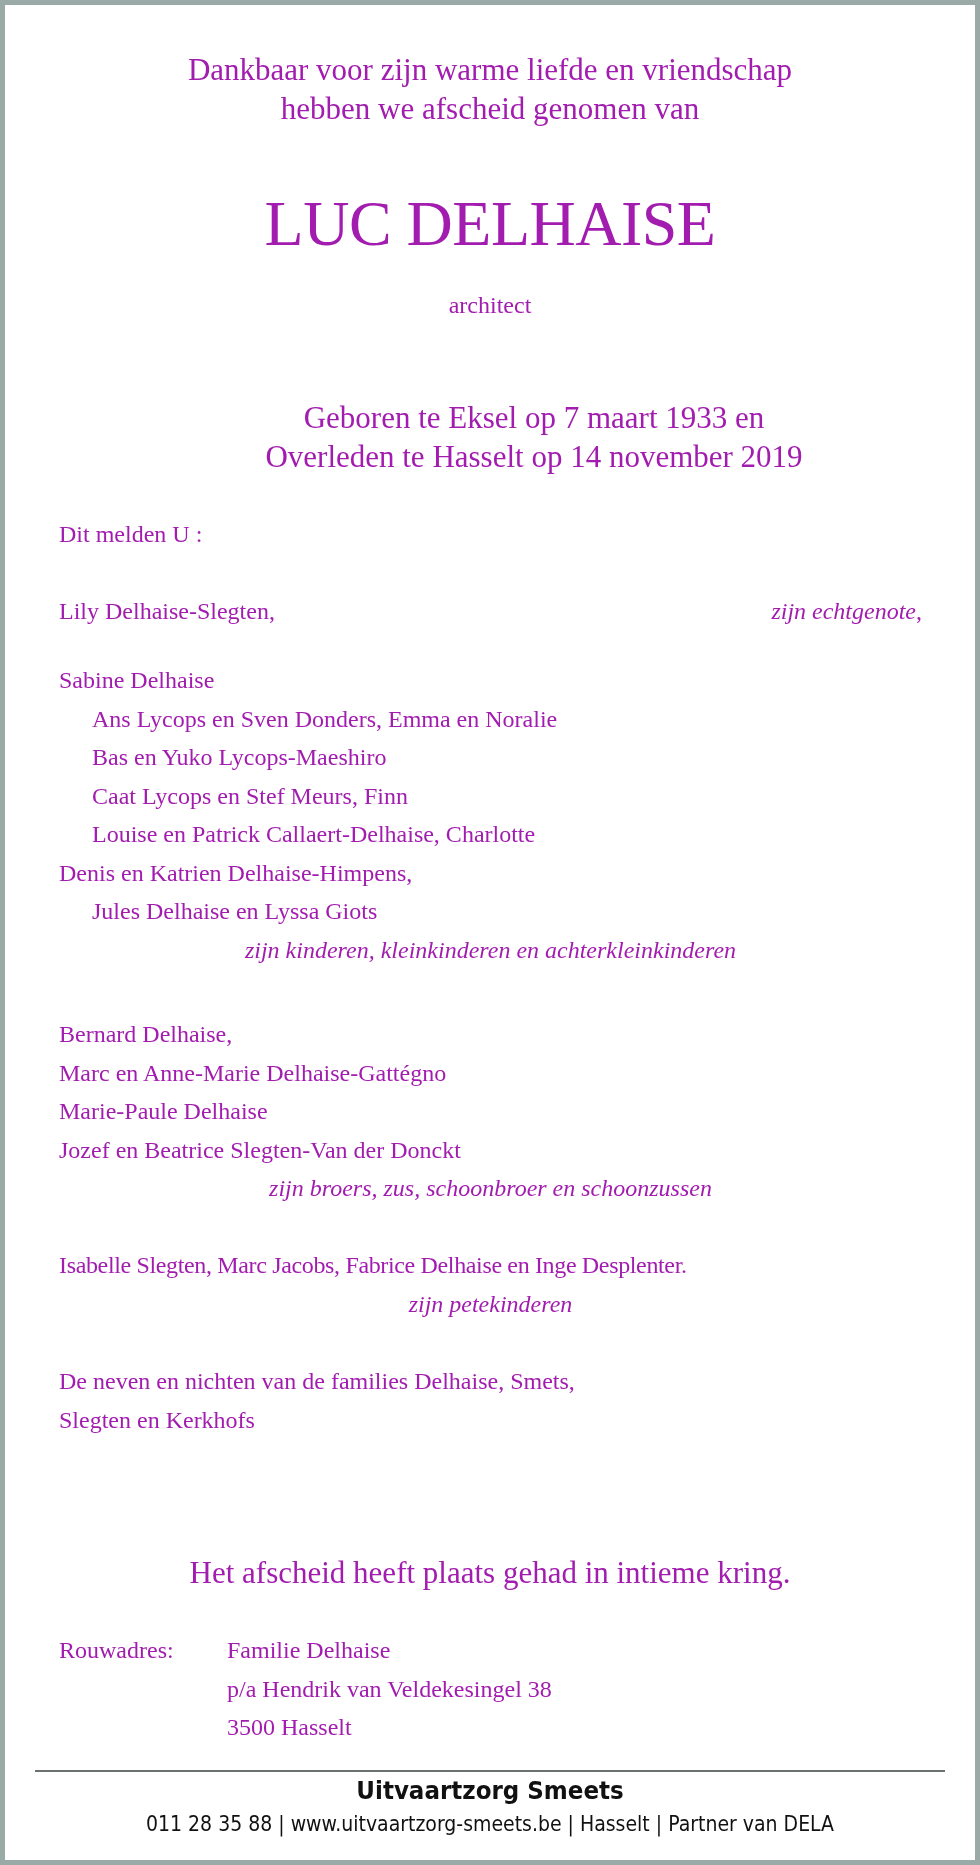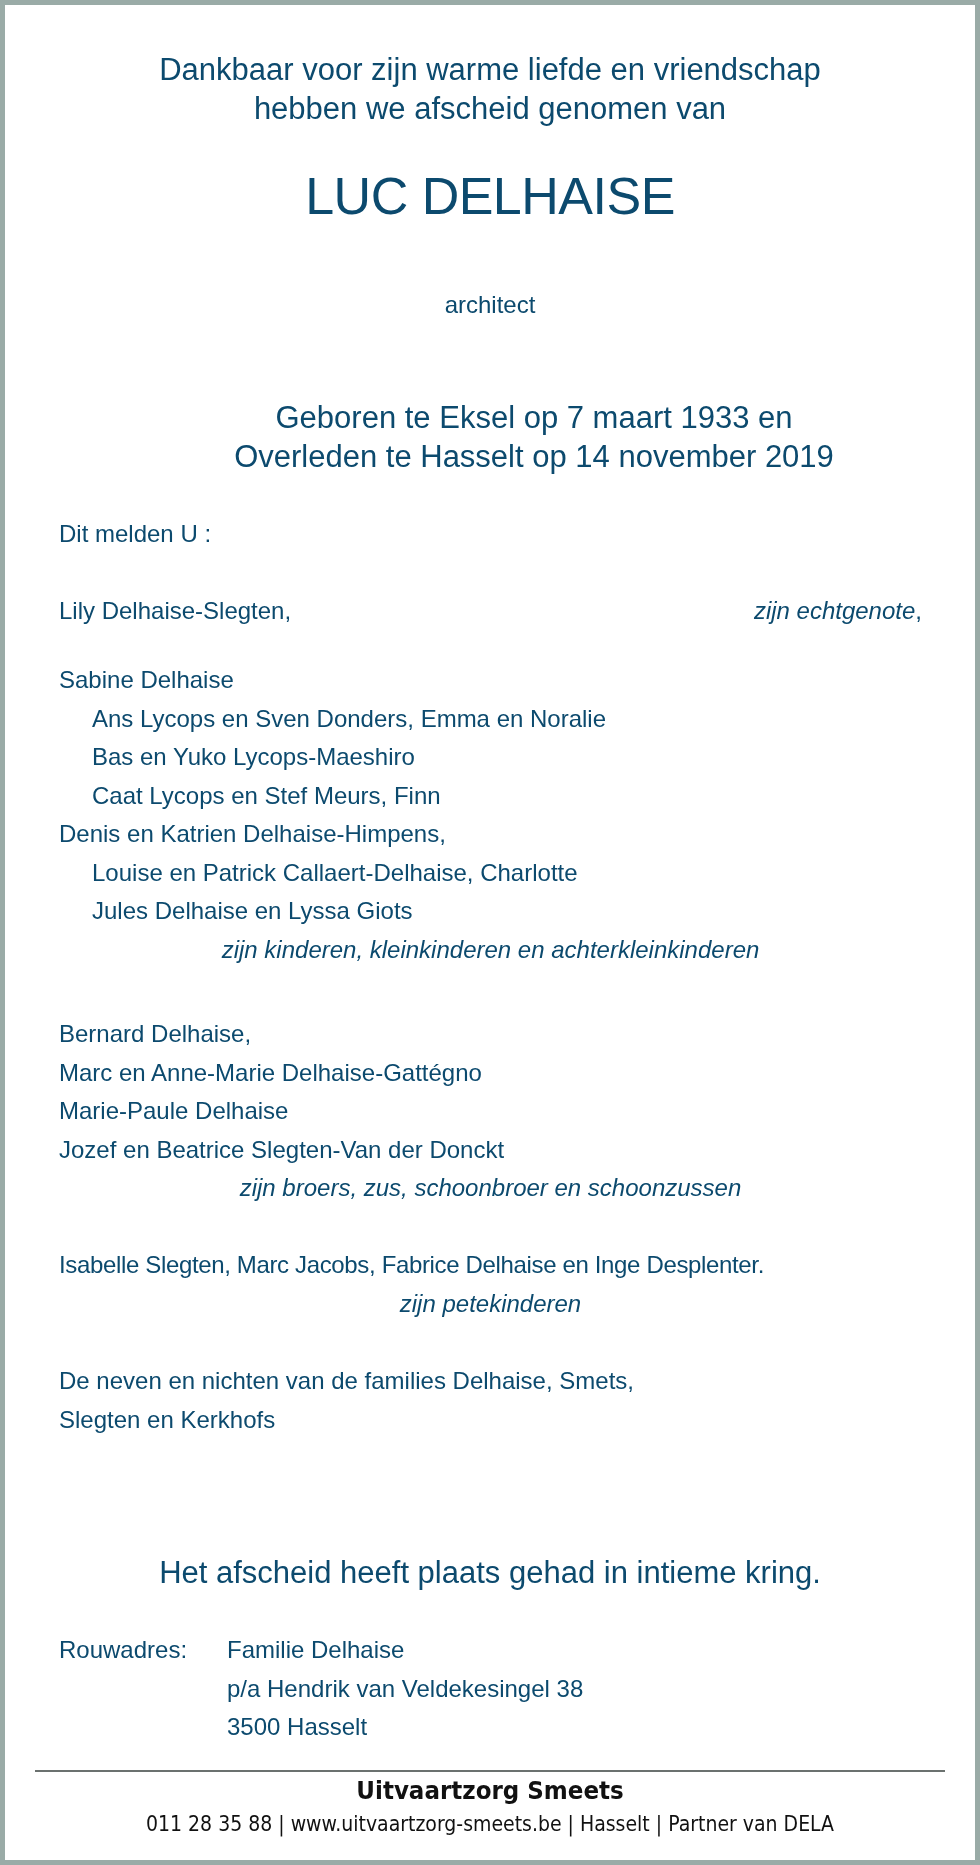--- a/index.html
+++ b/index.html
@@ -1,24 +1,24 @@
 <!DOCTYPE html>
 <html><head>
 <meta charset="utf-8">
 <style>
   html, body { margin: 0; padding: 0; background: #ffffff; }
   body { width: 980px; height: 1865px; position: relative; overflow: hidden; }
   .frame {
     position: absolute; left: 0; top: 0; width: 980px; height: 1865px;
     box-sizing: border-box; border: 5px solid #9aaba7; background: #ffffff;
   }
-  .serif { font-family: Liberation Sans, sans-serif; color: #0c4a6e; }
+  .serif { font-family: Liberation Serif, serif; color: #a21caf; }
   .center { position: absolute; left: 0; width: 980px; text-align: center; white-space: nowrap; }
   .intro { top: 50px; font-size: 31px; line-height: 39px; }
-  .name { top: 156px; font-size: 52px; line-height: 80px; letter-spacing: -0.5px; }
+  .name { top: 184px; font-size: 64px; line-height: 80px; letter-spacing: -0.5px; }
   .profession { top: 286px; font-size: 24px; line-height: 38px; }
   .dates { top: 399px; font-size: 31px; line-height: 38.5px; margin-left: 44px; }
   .body { position: absolute; left: 59px; width: 863px; font-size: 24px; line-height: 38.5px; white-space: nowrap; }
   .line { display: block; height: 38.5px; }
   .indent { padding-left: 33px; }
   .right { text-align: center; }
   .it { font-style: italic; }
   .row { display: flex; justify-content: space-between; }
   .announce { top: 515px; }
   .spouse { top: 592px; }
@@ -62,22 +62,22 @@
     <span>Lily Delhaise-Slegten,</span>
     <span><span class="it">zijn echtgenote</span><span>,</span></span>
   </div>
 </div>
 
 <div class="body serif children">
   <span class="line">Sabine Delhaise</span>
   <span class="line indent">Ans Lycops en Sven Donders, Emma en Noralie</span>
   <span class="line indent">Bas en Yuko Lycops-Maeshiro</span>
   <span class="line indent">Caat Lycops en Stef Meurs, Finn</span>
+  <span class="line indent">Louise en Patrick Callaert-Delhaise, Charlotte</span>
   <span class="line">Denis en Katrien Delhaise-Himpens,</span>
-  <span class="line indent">Louise en Patrick Callaert-Delhaise, Charlotte</span>
   <span class="line indent">Jules Delhaise en Lyssa Giots</span>
   <span class="line right it">zijn kinderen, kleinkinderen en achterkleinkinderen</span>
 </div>
 
 <div class="body serif siblings">
   <span class="line">Bernard Delhaise,</span>
   <span class="line">Marc en Anne-Marie Delhaise-Gattégno</span>
   <span class="line">Marie-Paule Delhaise</span>
   <span class="line">Jozef en Beatrice Slegten-Van der Donckt</span>
   <span class="line right it">zijn broers, zus, schoonbroer en schoonzussen</span>

